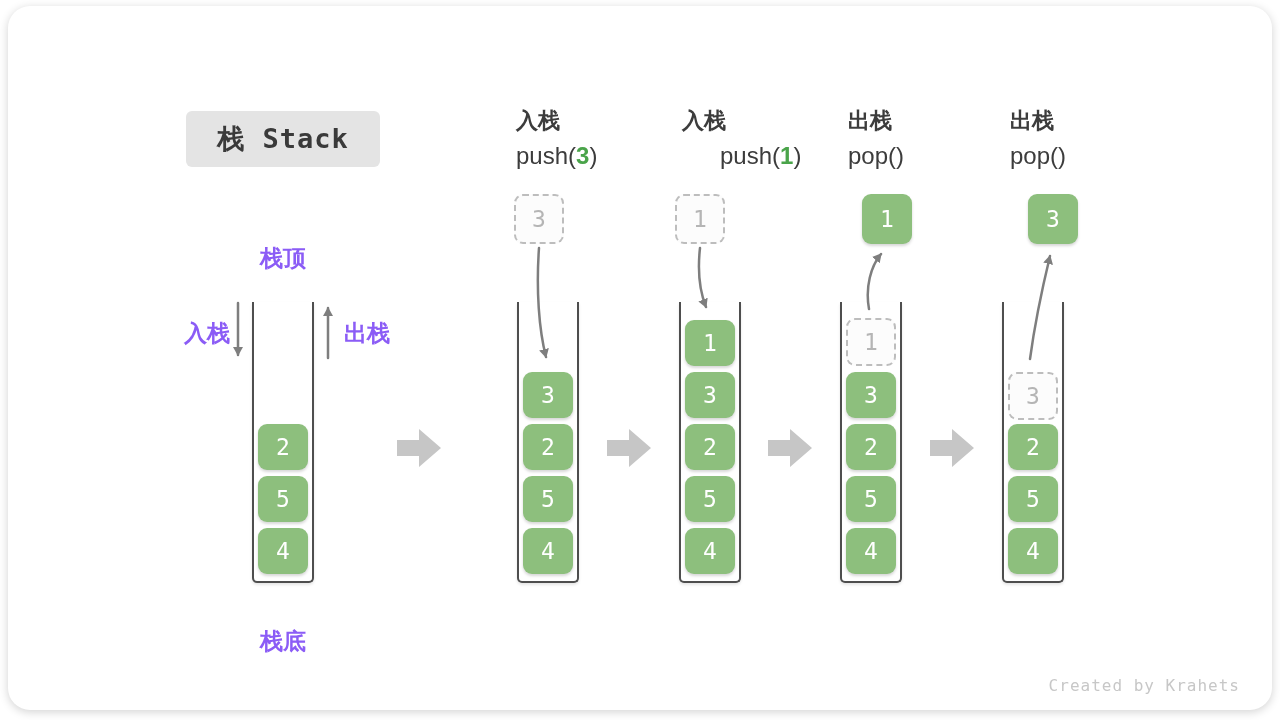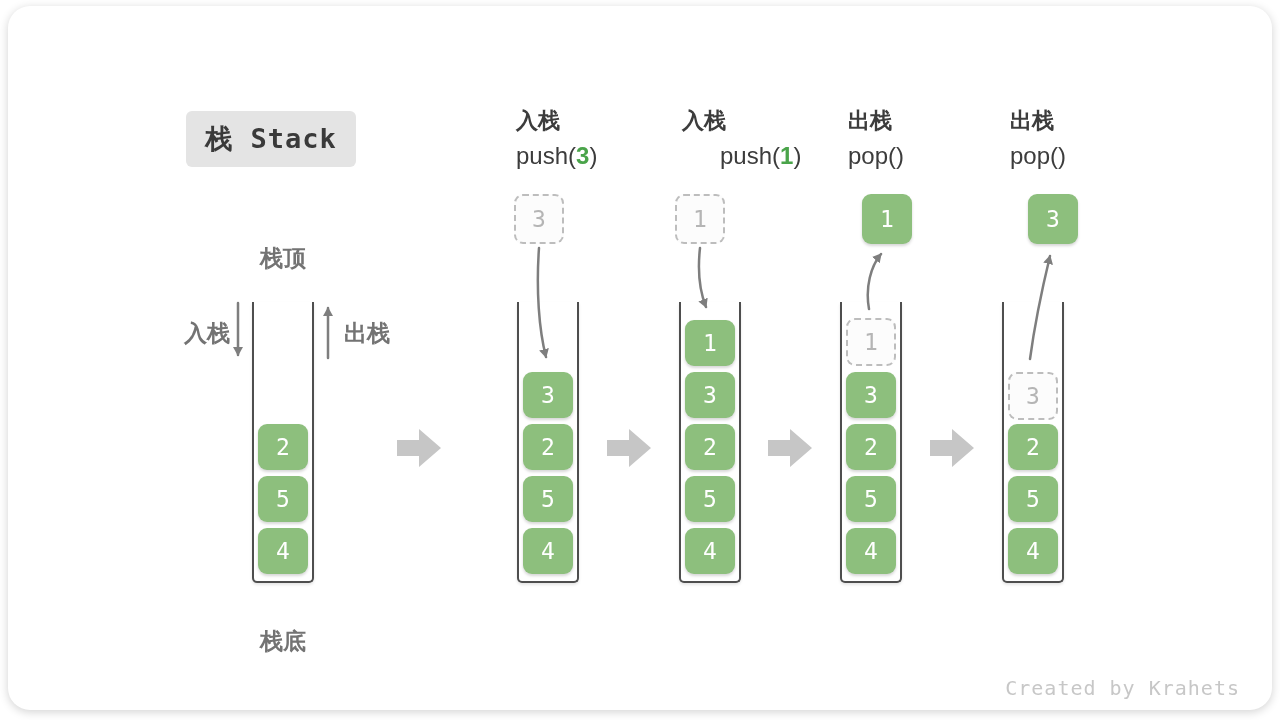--- a/index.html
+++ b/index.html
@@ -1,43 +1,43 @@
 <!DOCTYPE html>
 <html><head>
 <meta charset="utf-8">
 <style>
   html,body{margin:0;padding:0;background:#ffffff;}
   .canvas{position:relative;width:1280px;height:720px;overflow:hidden;
           font-family:"Liberation Sans",sans-serif;}
   .card{position:absolute;left:8px;top:6px;right:8px;bottom:10px;background:#ffffff;
         border-radius:22px;box-shadow:0 2px 10px rgba(0,0,0,0.18);}
-  .title-box{position:absolute;left:186px;top:111px;width:170px;height:56px;
+  .title-box{position:absolute;left:186px;top:111px;width:194px;height:56px;
              background:#E4E4E4;border-radius:6px;display:flex;align-items:center;justify-content:center;
              font-family:"DejaVu Sans Mono","Liberation Sans",monospace;font-size:27px;font-weight:600;
              color:#3A3A3A;letter-spacing:1px;}
-  .cjk-label{position:absolute;font-weight:700;color:#737373;font-size:23px;}
+  .cjk-label{position:absolute;font-weight:700;color:#8b5cf6;font-size:23px;}
   .centered{width:100px;text-align:center;}
   .col-label{position:absolute;font-weight:700;color:#3C3C3C;font-size:22px;}
   .col-code{position:absolute;font-family:Liberation Sans, sans-serif;font-size:24px;color:#3C3C3C;}
   .code-num{color:#4AA44A;font-weight:bold;}
   .well{position:absolute;width:62px;height:281px;top:302px;box-sizing:border-box;
         border-left:2px solid #4E4E4E;border-right:2px solid #4E4E4E;border-bottom:2px solid #4E4E4E;
         border-radius:0 0 5px 5px;background:#fff;box-shadow:0 2px 3px rgba(0,0,0,0.10);}
   .cell{position:absolute;width:50px;height:46px;border-radius:9px;box-sizing:border-box;
         display:flex;align-items:center;justify-content:center;
         font-family:"DejaVu Sans Mono",monospace;font-size:23px;font-weight:500;}
   .floater{position:absolute;top:194px;width:50px;height:50px;border-radius:9px;box-sizing:border-box;
         display:flex;align-items:center;justify-content:center;
         font-family:"DejaVu Sans Mono",monospace;font-size:23px;font-weight:500;}
   .variant-green{background:#8DBF7D;color:#ffffff;box-shadow:0 2px 3px rgba(0,0,0,0.16);}
   .variant-dashed{background:#FCFCFC;border:2px dashed #BDBDBD;color:#B5B5B5;}
   .arrow-layer{position:absolute;left:0;top:0;width:1280px;height:720px;pointer-events:none;}
   .block-arrow{position:absolute;top:429px;width:44px;height:38px;}
   .watermark{position:absolute;right:40px;top:676px;font-family:"DejaVu Sans Mono",monospace;
-             font-size:20px;color:#C7C7C7;letter-spacing:1px;}
+             font-size:16px;color:#C7C7C7;letter-spacing:1px;}
 </style>
 </head>
 <body>
 
 <div class="canvas">
   <div class="card"></div>
 
   <div class="title-box">栈 Stack</div>
 
   <div class="cjk-label centered" style="left:233px;top:243px;">栈顶</div>

